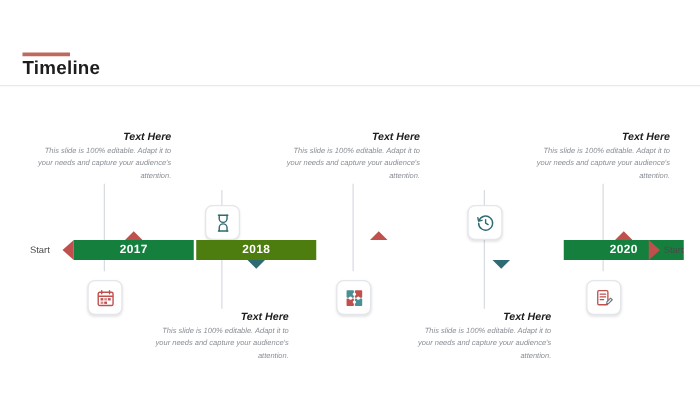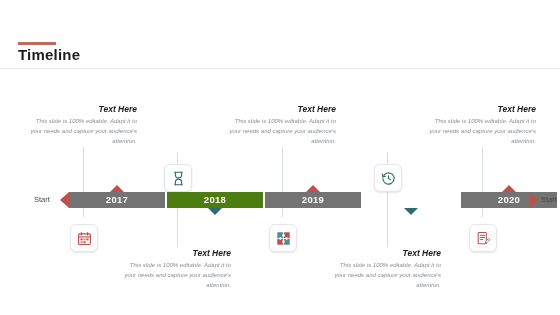--- a/index.html
+++ b/index.html
@@ -46,37 +46,37 @@
     left: 0;
     top: 36px;
     width: 560px;
     height: 1px;
     background: #e8e8e8;
   }
 
   
   .bar-area {
     position: absolute;
-    left: 16px;
+    left: 6px;
     top: 160px;
     width: 448px;
     height: 18px;
   }
   .seg {
     position: absolute;
     top: 0;
     height: 16px;
     line-height: 16px;
     text-align: center;
     color: #ffffff;
     font-size: 9.5px;
     font-weight: bold;
     letter-spacing: 0.3px;
   }
-  .seg.red  { background: #737373; }
+  .seg.red  { background: #15803d; }
   .seg.teal { background: #4d7c0f; }
 
   .cap-left {
     position: absolute;
     top: 0;
     left: 44px;
     width: 0; height: 0;
     border-top: 8px solid transparent;
     border-bottom: 8px solid transparent;
     border-right: 9px solid #c0504d;
@@ -269,21 +269,20 @@
     </span>
   </div>
 
   <div class="bar-area">
 
     <div class="edge-label start">Start</div>
     <div class="cap-left"></div>
 
     <div class="seg red" style="left:53px;  width:96px;">2017</div>
     <div class="seg teal" style="left:151px; width:96px;">2018</div>
-    <div class="seg red" style="left:249px; width:96px;">2019</div>
     <div class="seg red" style="left:445px; width:96px;">2020</div>
 
     <div class="ptr up red" style="left:94px;"></div>
     <div class="ptr down teal" style="left:192px;"></div>
     <div class="ptr up red" style="left:290px;"></div>
     <div class="ptr down teal" style="left:388px;"></div>
     <div class="ptr up red" style="left:486px;"></div>
 
     <div class="cap-right"></div>
     <div class="edge-label finish">Start</div>

